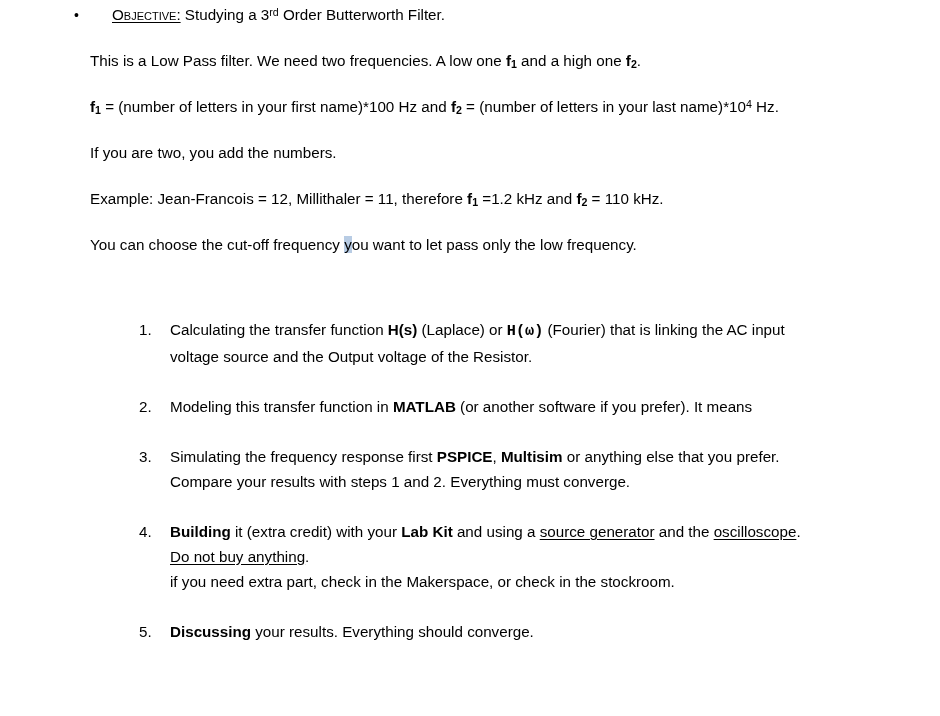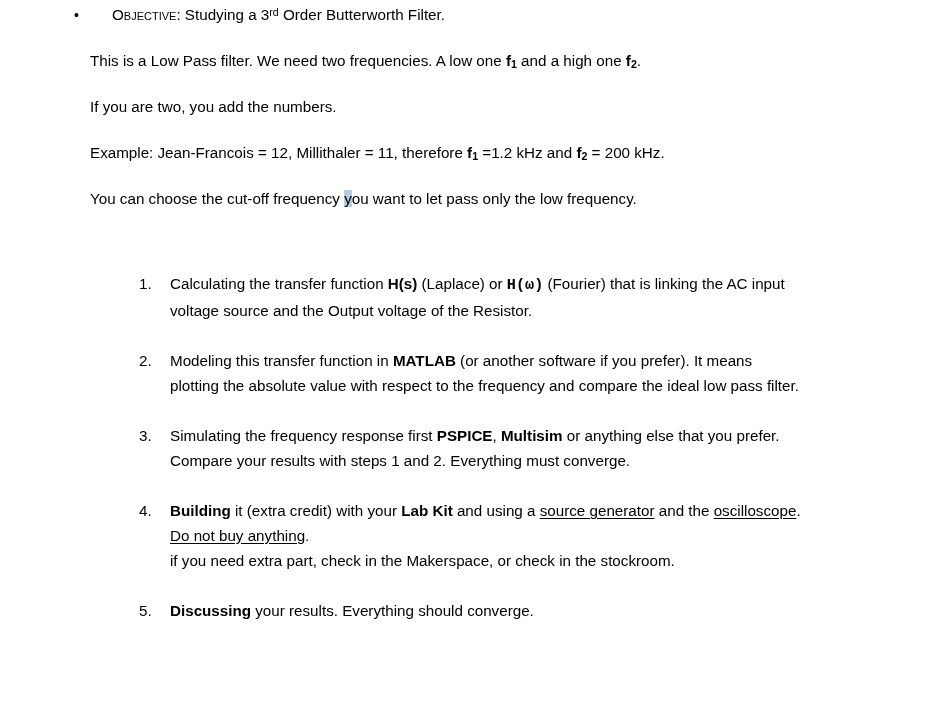--- a/index.html
+++ b/index.html
@@ -36,20 +36,21 @@
   }
   .bullet-glyph {
     position: absolute;
     left: 74px;
     top: 0;
     line-height: 30px;
     font-size: 14px;
   }
   .smallcaps {
     font-variant: small-caps;
+    text-decoration: underline;
     text-underline-offset: 2px;
   }
 
   
   .para {
     margin: 16px;
     padding: 0 0 0 74px;
     height: 30px;
     line-height: 30px;
     white-space: nowrap;
@@ -102,44 +103,44 @@
 
 <div class="page">
 
   <div class="bullet-row">
     <span class="bullet-glyph">•</span>
     <span class="smallcaps">Objective:</span><span> Studying a 3</span><sup>rd</sup><span> Order Butterworth Filter.</span>
   </div>
 
   <div class="para"><span>This is a Low Pass filter. We need two frequencies. A low one </span><b>f</b><b><sub>1</sub></b><span> and a high one </span><b>f</b><b><sub>2</sub></b><span>.</span></div>
 
+  <div class="para"><b>f</b><b><sub>1</sub></b><span> = (number of letters in your first name)*100 Hz and </span><b>f</b><b><sub>2</sub></b><span> = (number of letters in your last name)*10</span><sup>4</sup><span> Hz.</span></div>
 
   <div class="para">If you are two, you add the numbers.</div>
 
-  <div class="para"><span>Example: Jean-Francois = 12, Millithaler = 11, therefore </span><b>f</b><b><sub>1</sub></b><span> =1.2 kHz and </span><b>f</b><b><sub>2</sub></b><span> = 200 kHz.</span></div>
+  <div class="para"><span>Example: Jean-Francois = 12, Millithaler = 11, therefore </span><b>f</b><b><sub>1</sub></b><span> =1.2 kHz and </span><b>f</b><b><sub>2</sub></b><span> = 110 kHz.</span></div>
 
   <div class="para"><span>You can choose the cut-off frequency </span><span class="hl">y</span><span>ou want to let pass only the low frequency.</span></div>
 
   <div class="spacer-lg"></div>
 
 
   <div class="spacer-sm"></div>
 
   <div class="num-item">
     <span class="num-marker">1.</span>
     <span class="num-line"><span>Calculating the transfer function </span><b>H(s)</b><span> (Laplace) or </span><b class="omega">H(ω)</b><span> (Fourier) that is linking the AC input</span></span>
     <span class="num-line">voltage source and the Output voltage of the Resistor.</span>
   </div>
 
   <div class="item-gap"></div>
 
   <div class="num-item">
     <span class="num-marker">2.</span>
     <span class="num-line"><span>Modeling this transfer function in </span><b>MATLAB</b><span> (or another software if you prefer). It means</span></span>
-    <span class="num-line">plotting the absolute value with respect to the frequency and compare the ideal low pass filter.</span>
   </div>
 
   <div class="item-gap"></div>
 
   <div class="num-item">
     <span class="num-marker">3.</span>
     <span class="num-line"><span>Simulating the frequency response first </span><b>PSPICE</b><span>, </span><b>Multisim</b><span> or anything else that you prefer.</span></span>
     <span class="num-line">Compare your results with steps 1 and 2. Everything must converge.</span>
   </div>
 

